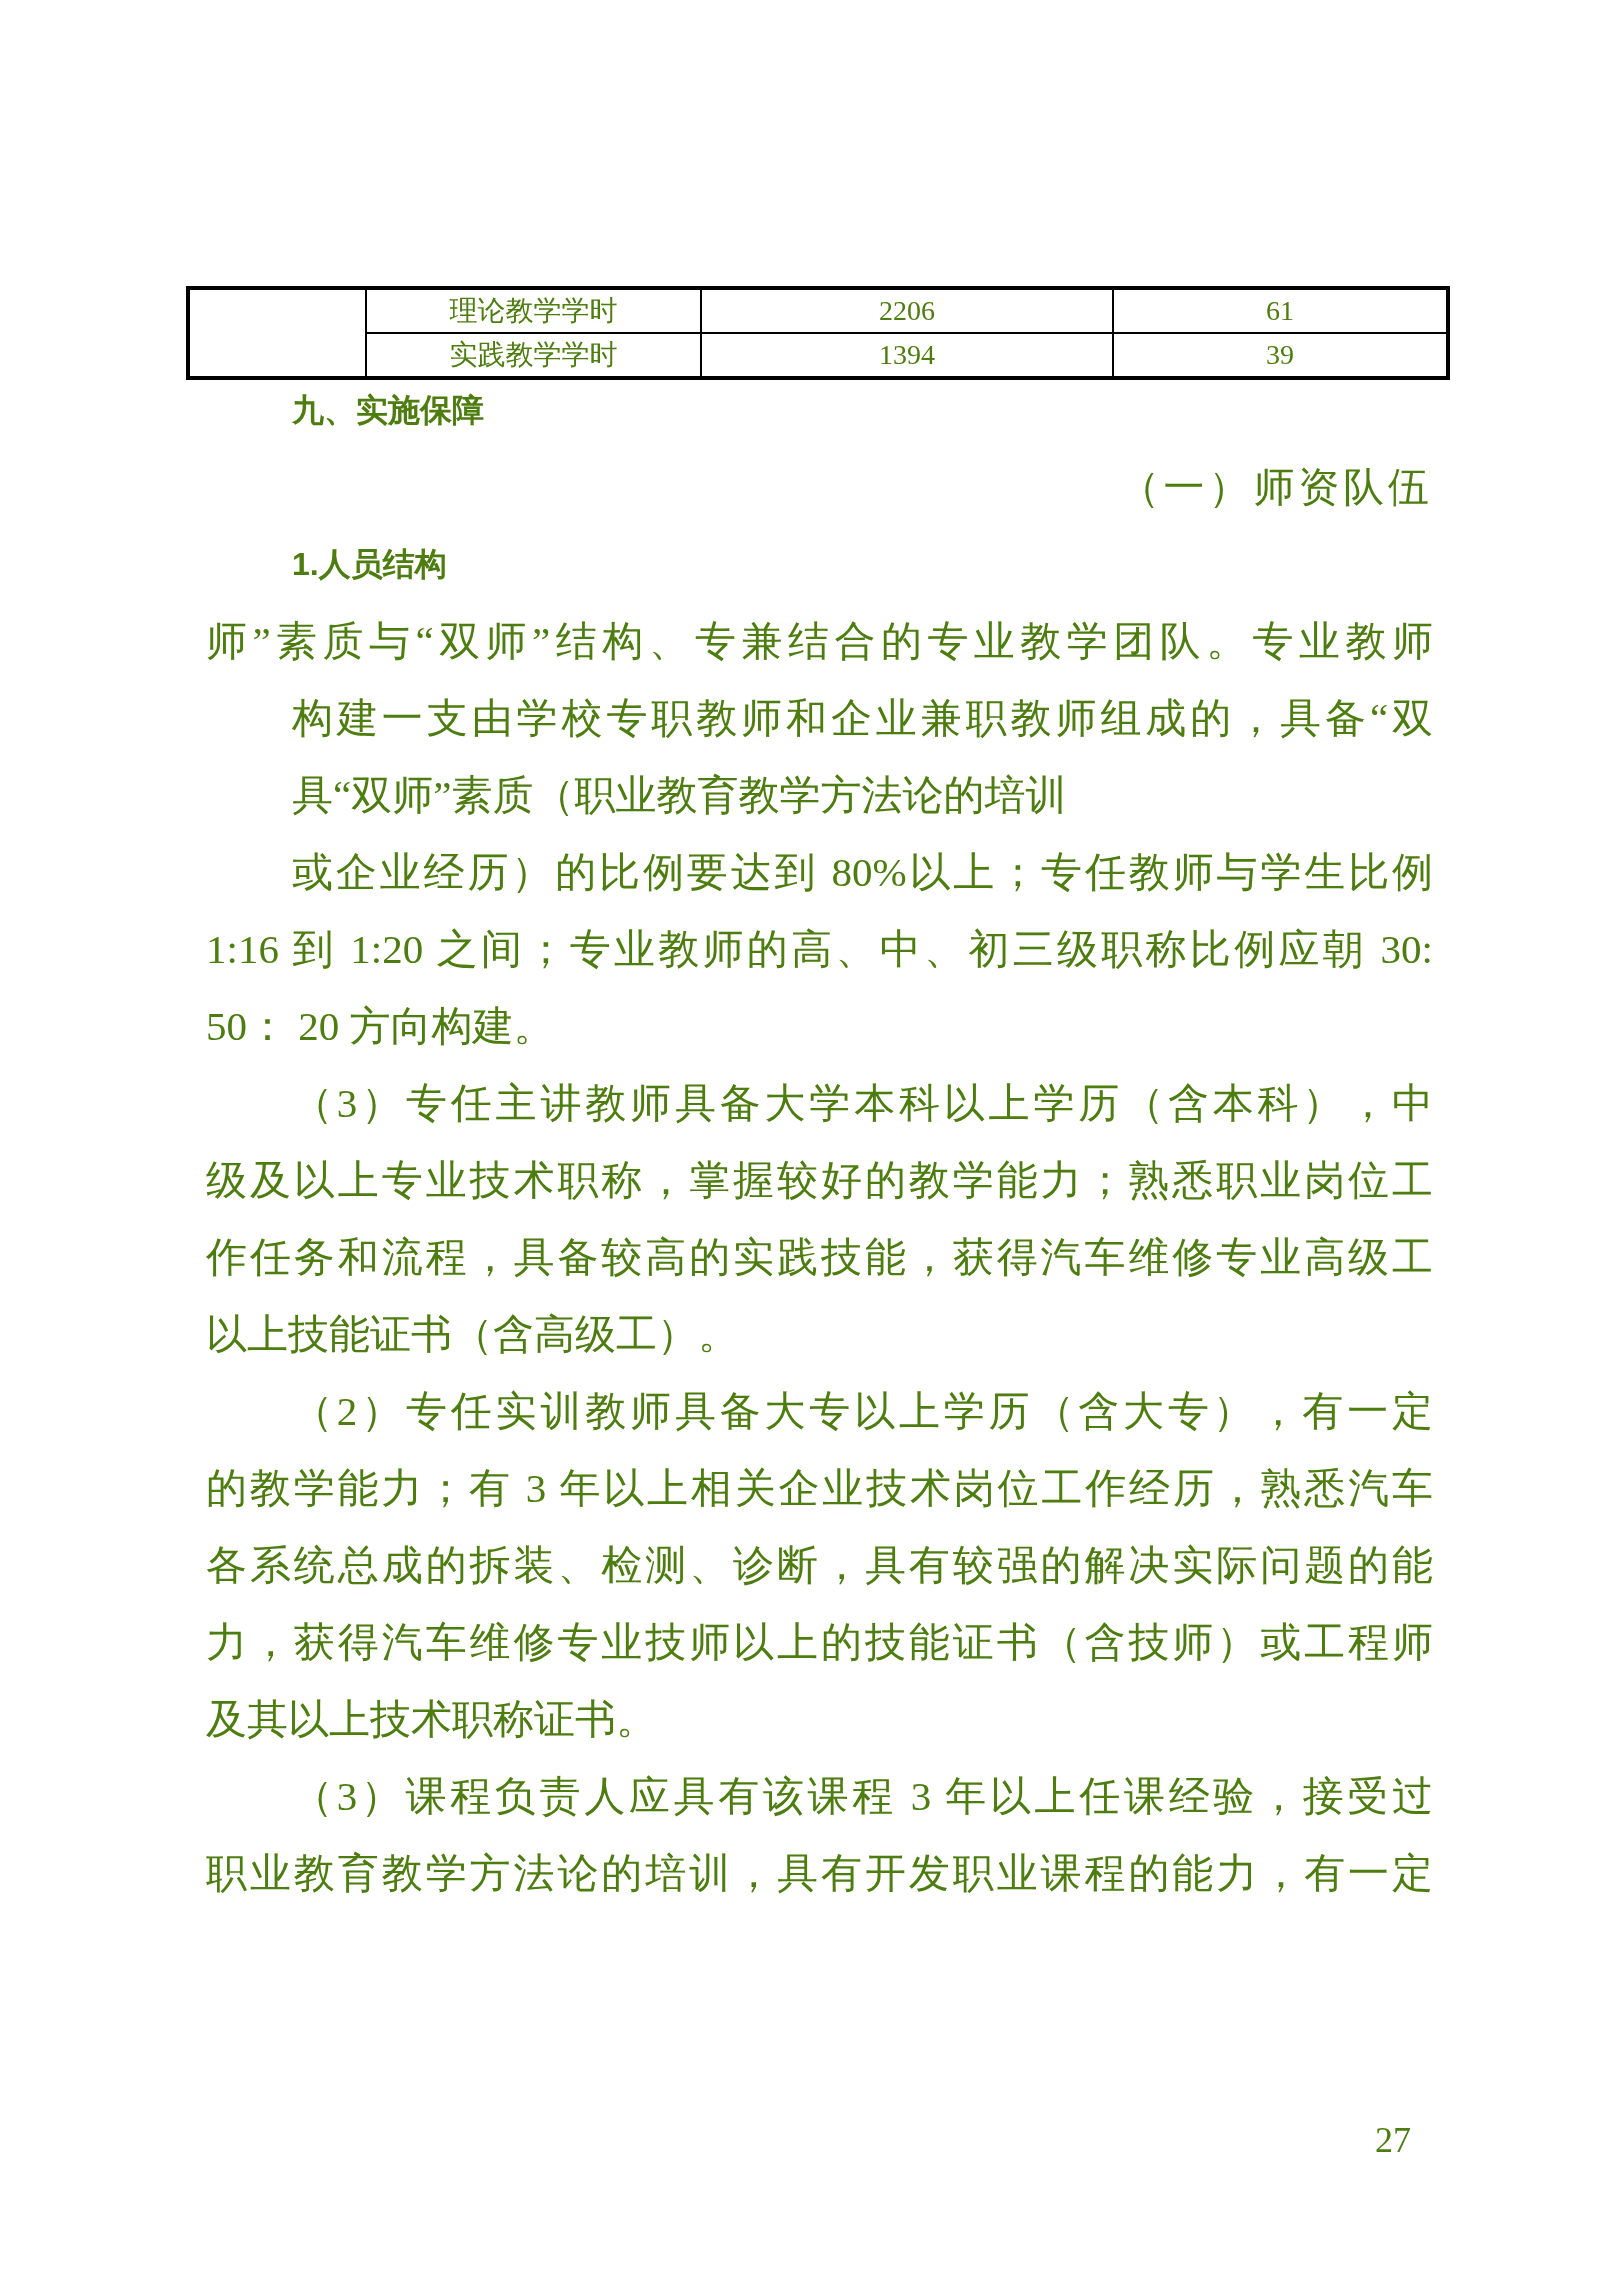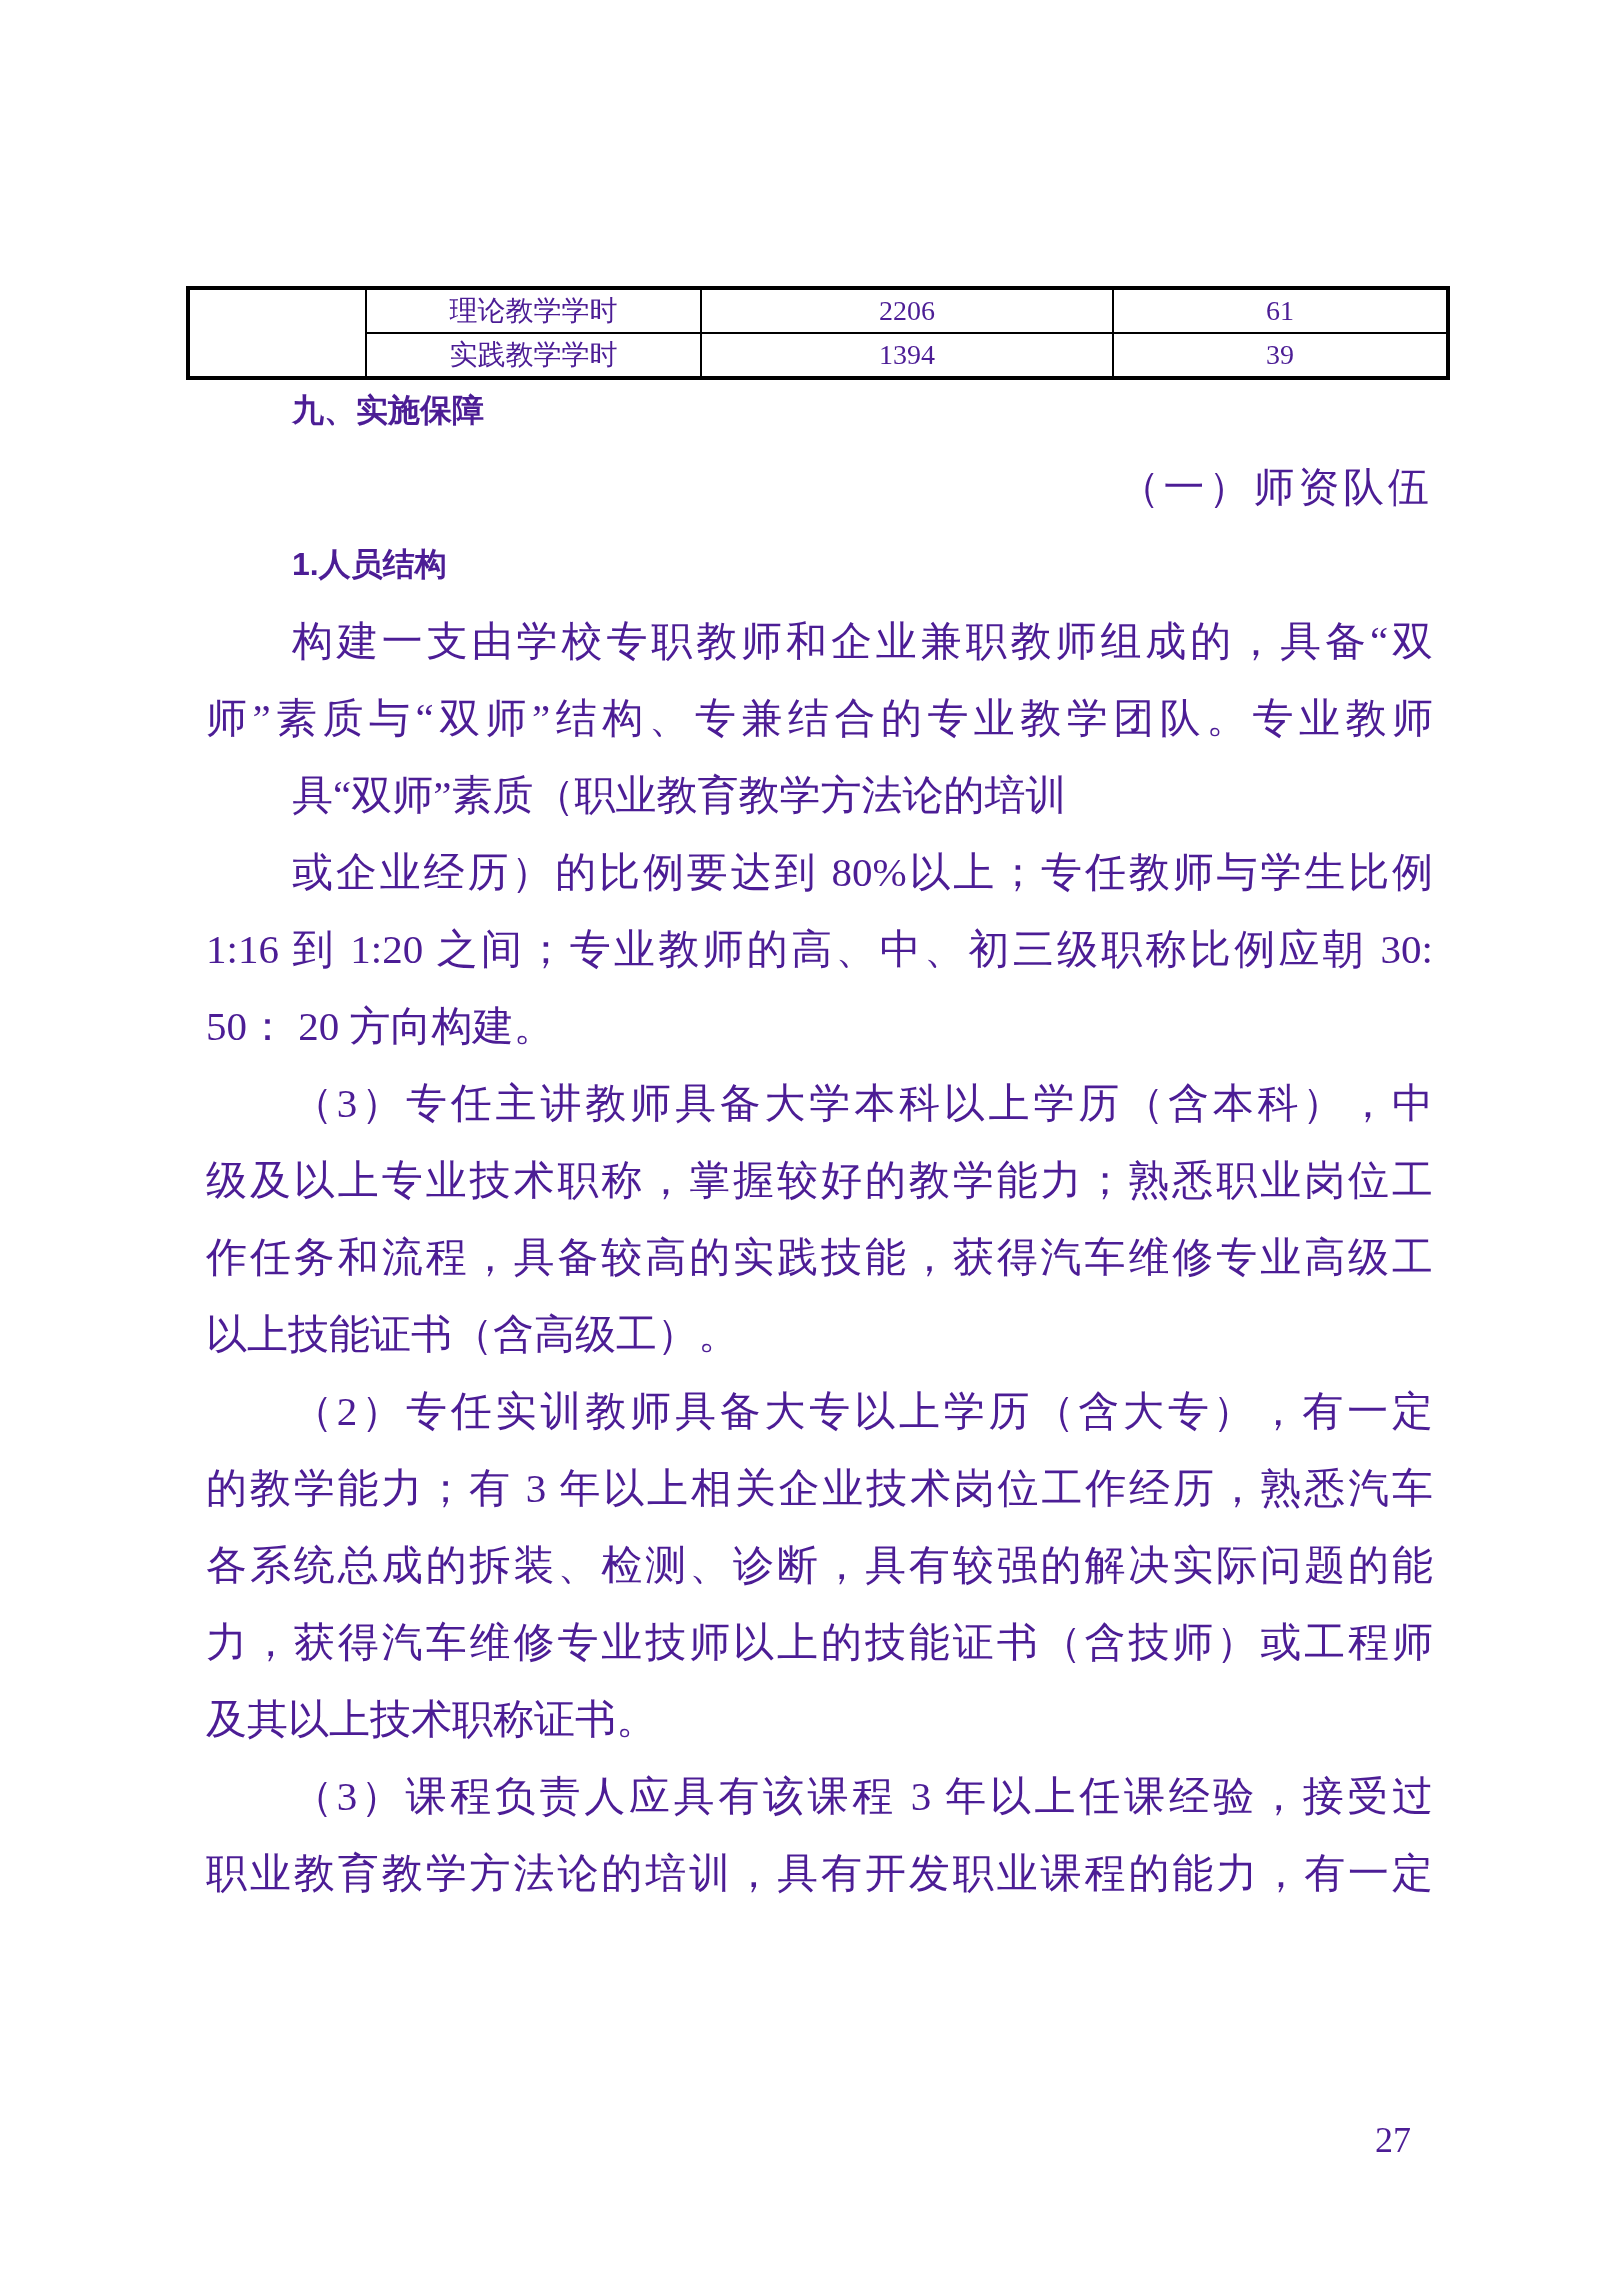--- a/index.html
+++ b/index.html
@@ -1,21 +1,21 @@
 <!DOCTYPE html>
 <html><head>
 <meta charset="utf-8">
 <style>
   html,body { margin:0; padding:0; background:#888; }
   .page {
     position:relative;
     width:1621px; height:2293px;
     margin:0 auto;
     background:#ffffff;
-    color:#4c1d95;
+    color:#4d7c0f;
     font-family:"Liberation Serif", serif;
     overflow:hidden;
   }
 
   
   .doc-table {
     position:absolute; left:186px; top:286px;
     border-collapse:collapse;
     border:4.9px solid #000;
     table-layout:fixed;
@@ -86,22 +86,22 @@
         <td>1394</td>
         <td>39</td>
       </tr>
     </tbody>
   </table>
 
   <div class="textblock">
     <div class="line h1 indent">九、实施保障</div>
     <div class="line h2 indent">（一）师资队伍</div>
     <div class="line h3 indent">1.人员结构</div>
+    <div class="line j">师”素质与“双师”结构、专兼结合的专业教学团队。专业教师</div>
     <div class="line j indent">构建一支由学校专职教师和企业兼职教师组成的，具备“双</div>
-    <div class="line j">师”素质与“双师”结构、专兼结合的专业教学团队。专业教师</div>
     <div class="line indent">具“双师”素质（职业教育教学方法论的培训</div>
     <div class="line j indent">或企业经历）的比例要达到 80%以上；专任教师与学生比例</div>
     <div class="line j">1:16 到 1:20 之间；专业教师的高、中、初三级职称比例应朝 30:</div>
     <div class="line">50： 20 方向构建。</div>
     <div class="line j indent">（3）专任主讲教师具备大学本科以上学历（含本科），中</div>
     <div class="line j">级及以上专业技术职称，掌握较好的教学能力；熟悉职业岗位工</div>
     <div class="line j">作任务和流程，具备较高的实践技能，获得汽车维修专业高级工</div>
     <div class="line">以上技能证书（含高级工）。</div>
     <div class="line j indent">（2）专任实训教师具备大专以上学历（含大专），有一定</div>
     <div class="line j">的教学能力；有 3 年以上相关企业技术岗位工作经历，熟悉汽车</div>

